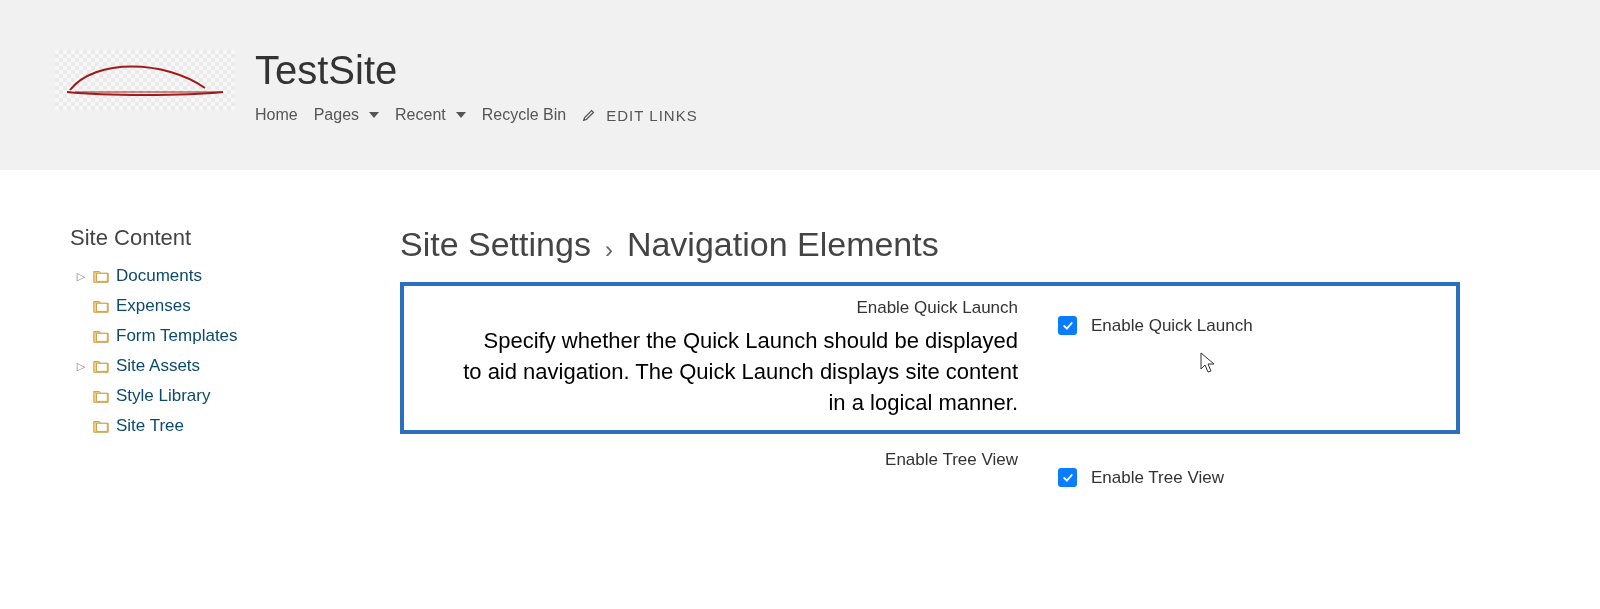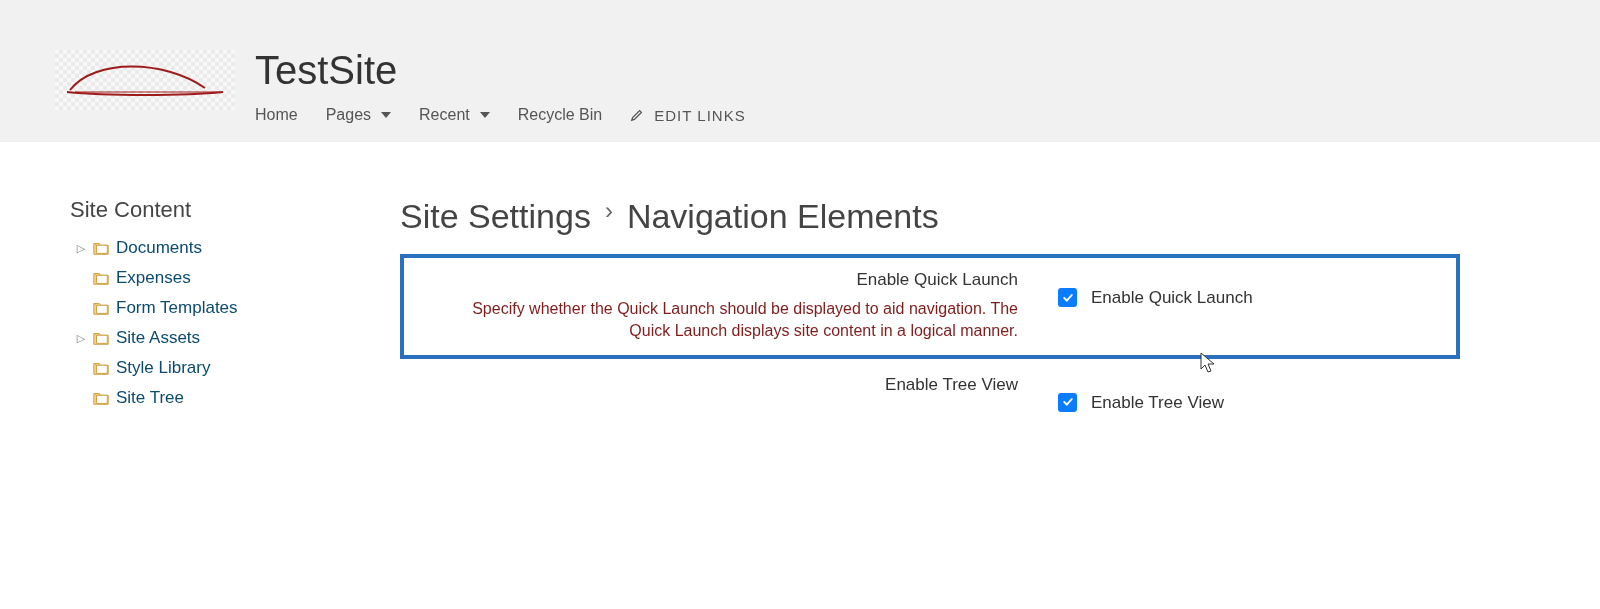--- a/index.html
+++ b/index.html
@@ -1,27 +1,27 @@
 <!DOCTYPE html>
 <html><head>
 <meta charset="utf-8">
 <style>
   * { box-sizing: border-box; }
   html, body { margin:0; padding:0; font-family: "Segoe UI Light","Segoe UI",Arial,sans-serif; color:#333; background:#fff; }
   .page { width:1600px; height:609px; position:relative; }
-  .topbar { background:#f1f1f1; height:142px; padding:16px; position:relative; }
+  .topbar { background:#f1f1f1; height:170px; padding:16px; position:relative; }
   .logo-box { position:absolute; left:55px; top:50px; width:180px; height:60px;
               background-image:linear-gradient(45deg,#eaeaea 25%,transparent 25%),
                                linear-gradient(-45deg,#eaeaea 25%,transparent 25%),
                                linear-gradient(45deg,transparent 75%,#eaeaea 75%),
                                linear-gradient(-45deg,transparent 75%,#eaeaea 75%);
               background-size:8px 8px; background-position:0 0,0 4px,4px -4px,-4px 0; background-color:#f7f7f7;
               display:flex; align-items:center; justify-content:center; }
   .site-title { position:absolute; left:255px; top:48px; font-size:40px; font-weight:300; color:#333; }
-  .topnav { position:absolute; left:255px; top:106px; display:flex; gap:28px; align-items:center; }
+  .topnav { position:absolute; left:255px; top:106px; display:flex; gap:16px; align-items:center; }
   .topnav-item { font-size:16px; color:#555; cursor:pointer; display:flex; align-items:center; gap:10px; }
   .caret { width:0;height:0;border-left:5px solid transparent;border-right:5px solid transparent;border-top:6px solid #555; display:inline-block; }
   .pencil { width:14px; height:14px; display:inline-block; }
   .edit-links { letter-spacing:1px; font-size:15px; color:#555; }
 
   .body-wrap { display:flex; padding:0 0 0 70px; margin-top:55px; }
   .sidebar { width:330px; flex-shrink:0; }
   .sidebar-header { font-size:22px; color:#444; margin-bottom:10px; }
   .tree { font-size:17px; }
   .tree-row { display:flex; align-items:center; height:30px; }
@@ -30,29 +30,29 @@
   .tree-icon { width:18px; height:18px; margin-right:6px; flex-shrink:0; }
   .tree-link { color:#0c4a6e; cursor:pointer; }
   .pic-icon { width:18px; height:16px; border:2px solid #6c8fa3; background:#eef4f8; position:relative; margin-right:6px; }
   .pic-icon::after { content:""; position:absolute; bottom:0; left:0; right:0; height:6px;
                      background:linear-gradient(135deg,#6c8fa3 0 50%, transparent 50%),
                                 linear-gradient(45deg,transparent 50%, #6c8fa3 50% 100%);
                      background-size:9px 6px,9px 6px; background-repeat:no-repeat; background-position:left bottom,right bottom; }
   .pic-icon::before { content:""; position:absolute; top:1px; right:2px; width:3px;height:3px;background:#edc84f;border-radius:50%; }
 
   .main { flex:1; padding-right:140px; }
-  .breadcrumb { font-size:34px; font-weight:300; color:#444; display:flex; align-items:flex-start; gap:14px; margin-bottom:18px; }
+  .breadcrumb { font-size:34px; font-weight:300; color:#444; display:flex; align-items:flex-end; gap:14px; margin-bottom:18px; }
   .bc-part { }
   .bc-sep { font-size:24px; color:#666; }
 
   .setting-block { display:flex; padding:12px 14px; border:4px solid transparent;text-align:right; }
   .setting-block.highlight { border:4px solid #2b6fbf; }
   .setting-left { flex:0 0 640px; padding-right:40px; }
   .setting-title { font-size:17px; color:#333; margin-bottom:8px; }
-  .setting-desc { font-size:16px; color:#7f1d1d; line-height:1.4;margin-left:44px; }
+  .setting-desc { font-size:22px; color:#000000; line-height:1.4;margin-left:44px; }
   .setting-right { display:flex; align-items:flex-start; gap:14px; padding-top:18px; }
   .cb { width:19px;height:19px;border-radius:3px;background:#0a7cff;display:flex;align-items:center;justify-content:center;cursor:pointer; }
   .cb svg { width:12px;height:12px; }
   .cb-label { font-size:17px; color:#333; }
 
   .cursor-arrow { position:absolute; left:1200px; top:352px; width:16px;height:22px; }
 </style>
 </head>
 <body>
 

